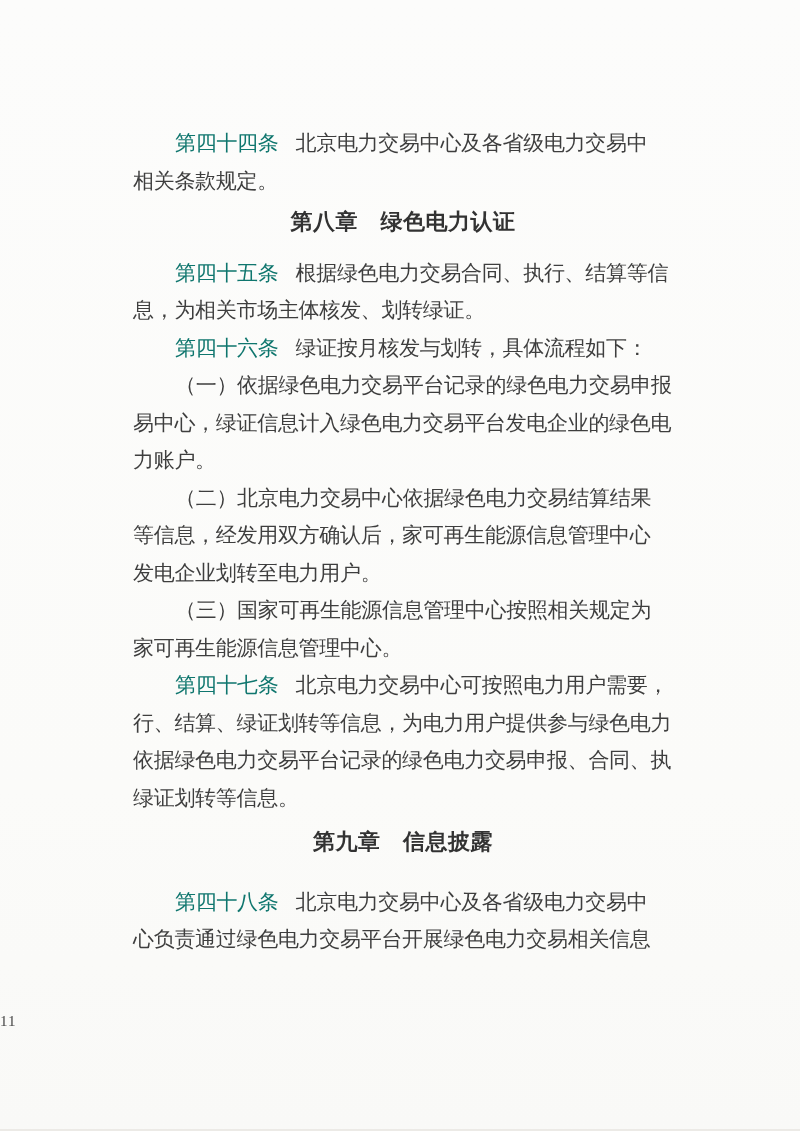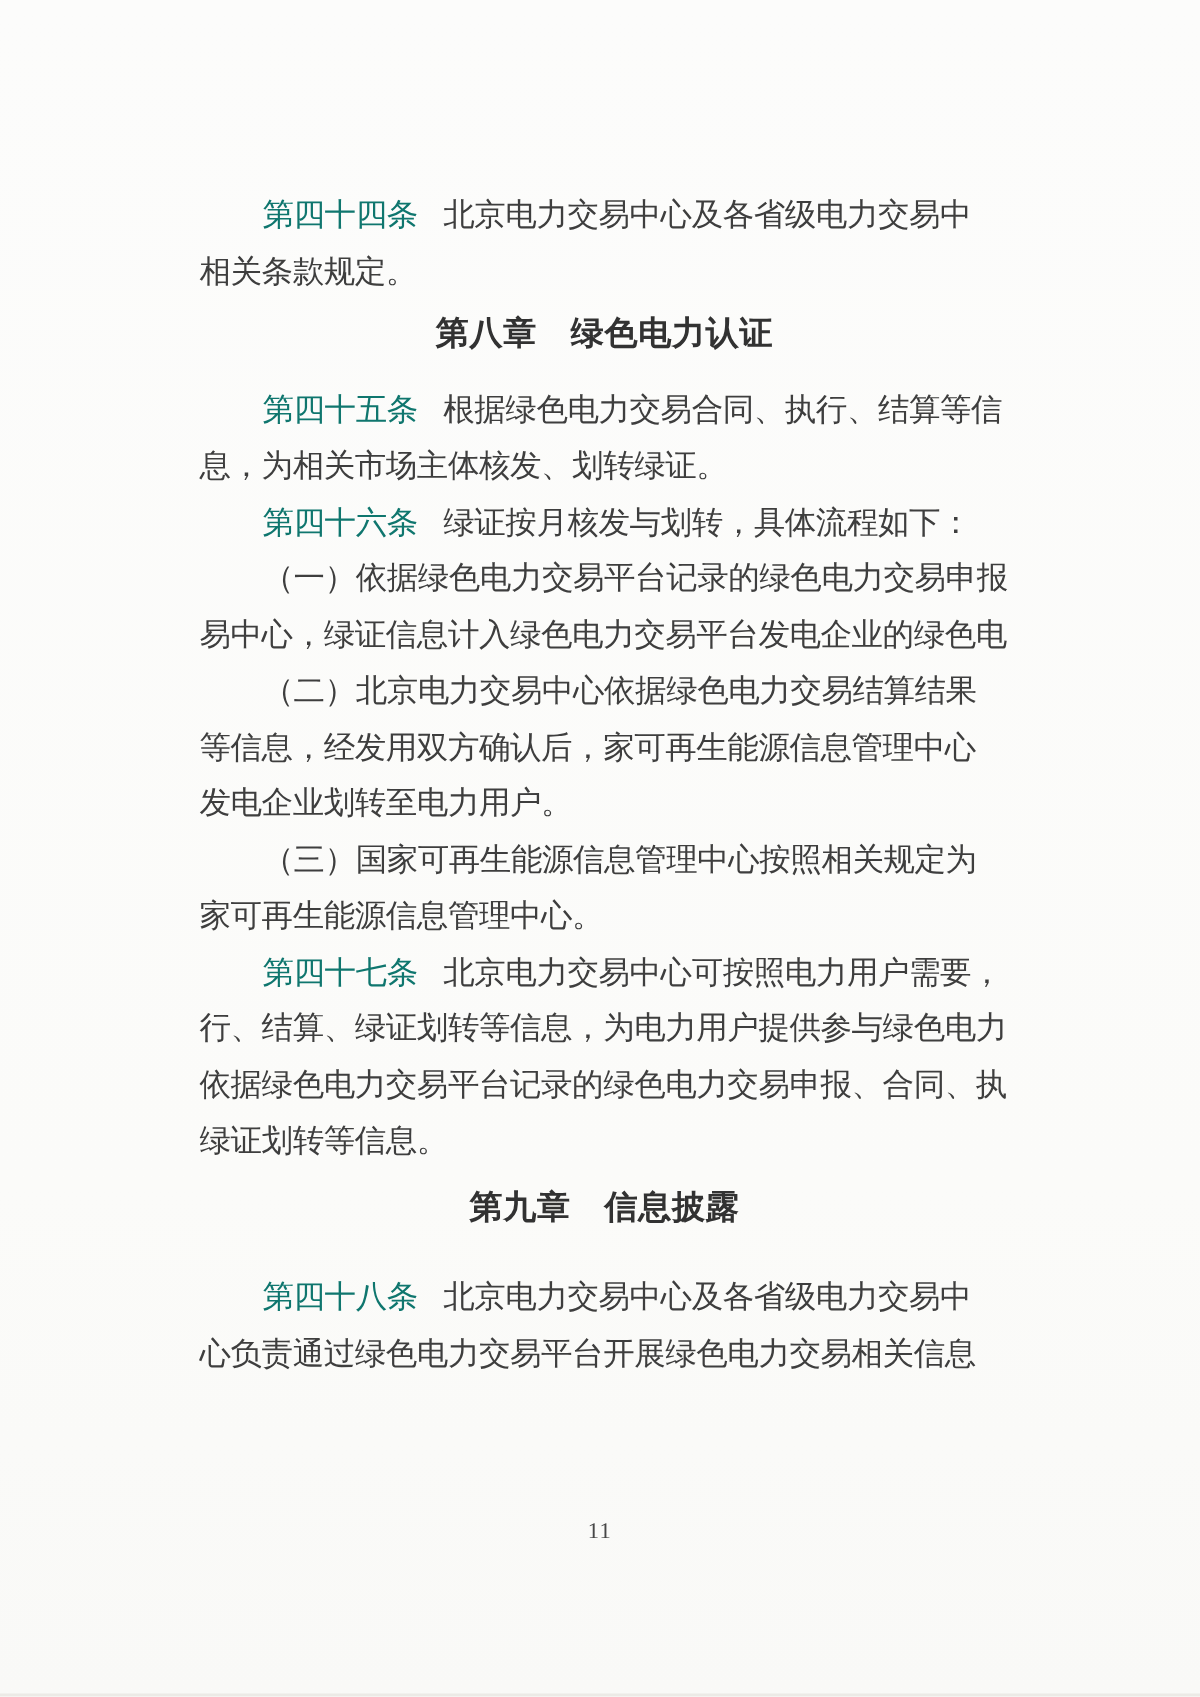--- a/index.html
+++ b/index.html
@@ -50,21 +50,21 @@
     letter-spacing: 0.5px;
     white-space: nowrap;
   }
   .heading.h1 { margin: 3px 0 14px; }
   .heading.h2 { margin: 6px 0 23px; }
   .pagenum {
     position: absolute;
     top: 1013px;
     left: 0;
     width: 100%;
-    text-align: center;
+    text-align: left;
     font-size: 15px;
     letter-spacing: 1px;
     color: #474747;
   }
 </style>
 </head>
 <body>
 
 <div class="page">
   <div class="content">
@@ -74,20 +74,21 @@
 
     <div class="heading h1">第八章　绿色电力认证</div>
 
     <div class="line indent"><span class="label">第四十五条</span><span>根据绿色电力交易合同、执行、结算等信</span></div>
     <div class="line"><span>息，为相关市场主体核发、划转绿证。</span></div>
 
     <div class="line indent"><span class="label">第四十六条</span><span>绿证按月核发与划转，具体流程如下：</span></div>
 
     <div class="line indent"><span>（一）依据绿色电力交易平台记录的绿色电力交易申报</span></div>
     <div class="line"><span>易中心，绿证信息计入绿色电力交易平台发电企业的绿色电</span></div>
+    <div class="line"><span>力账户。</span></div>
 
     <div class="line indent"><span>（二）北京电力交易中心依据绿色电力交易结算结果</span></div>
     <div class="line"><span>等信息，经发用双方确认后，家可再生能源信息管理中心</span></div>
     <div class="line"><span>发电企业划转至电力用户。</span></div>
 
     <div class="line indent"><span>（三）国家可再生能源信息管理中心按照相关规定为</span></div>
     <div class="line"><span>家可再生能源信息管理中心。</span></div>
 
     <div class="line indent"><span class="label">第四十七条</span><span>北京电力交易中心可按照电力用户需要，</span></div>
     <div class="line"><span>行、结算、绿证划转等信息，为电力用户提供参与绿色电力</span></div>

